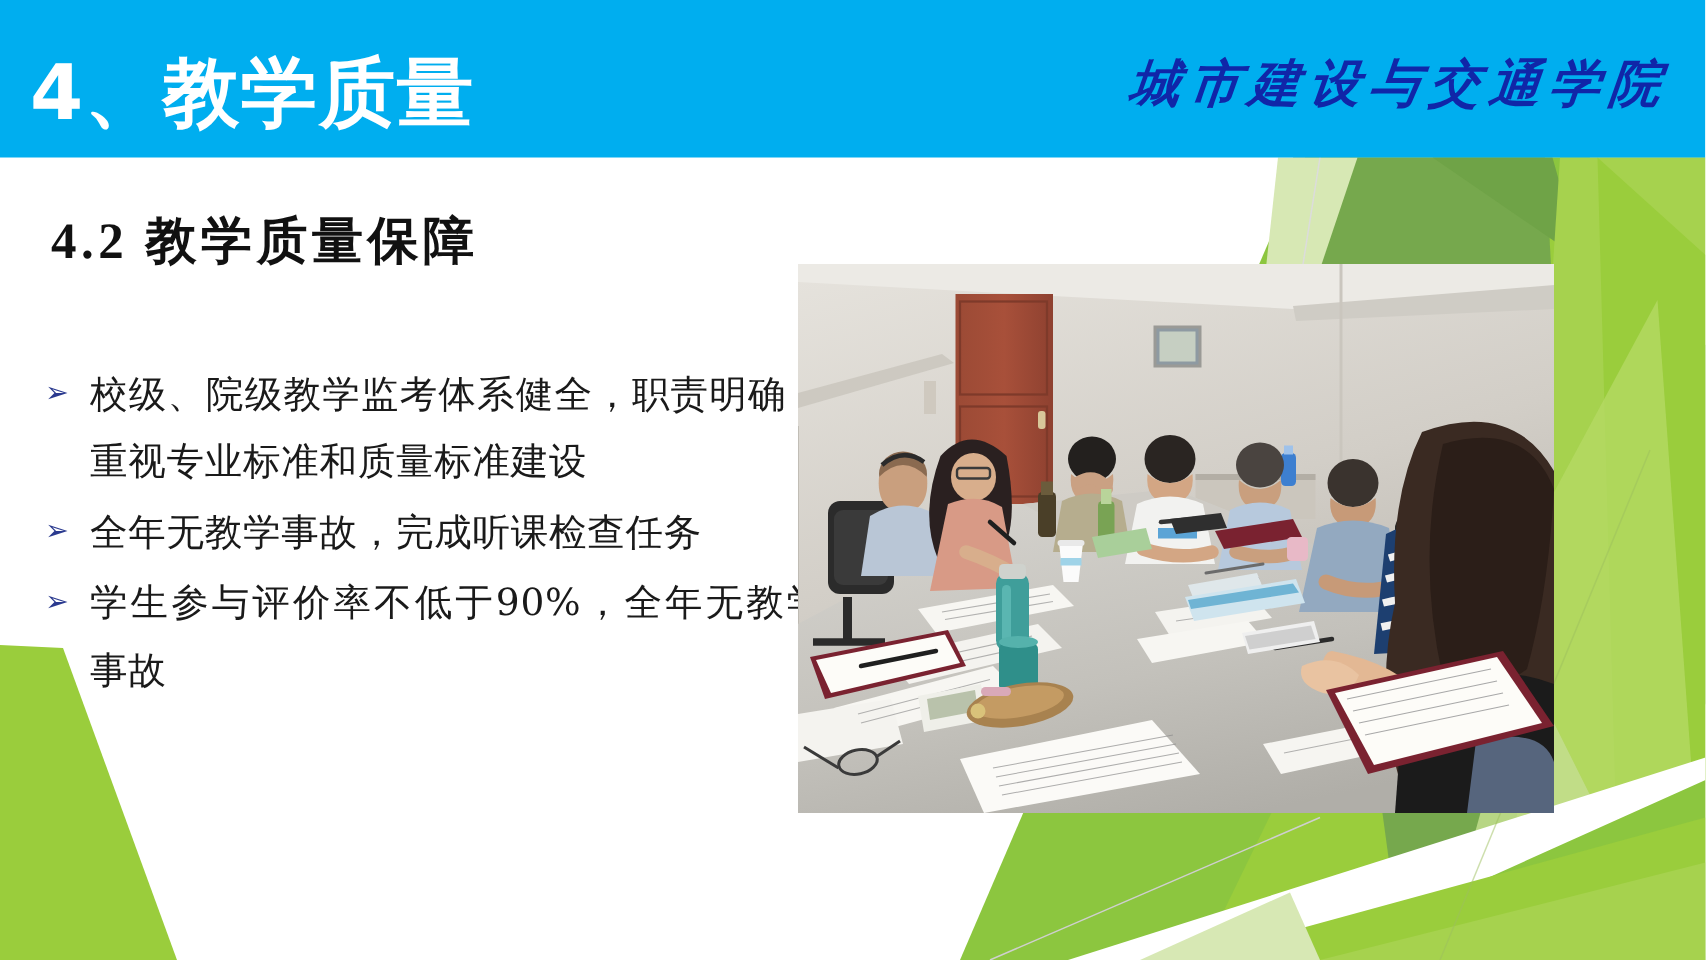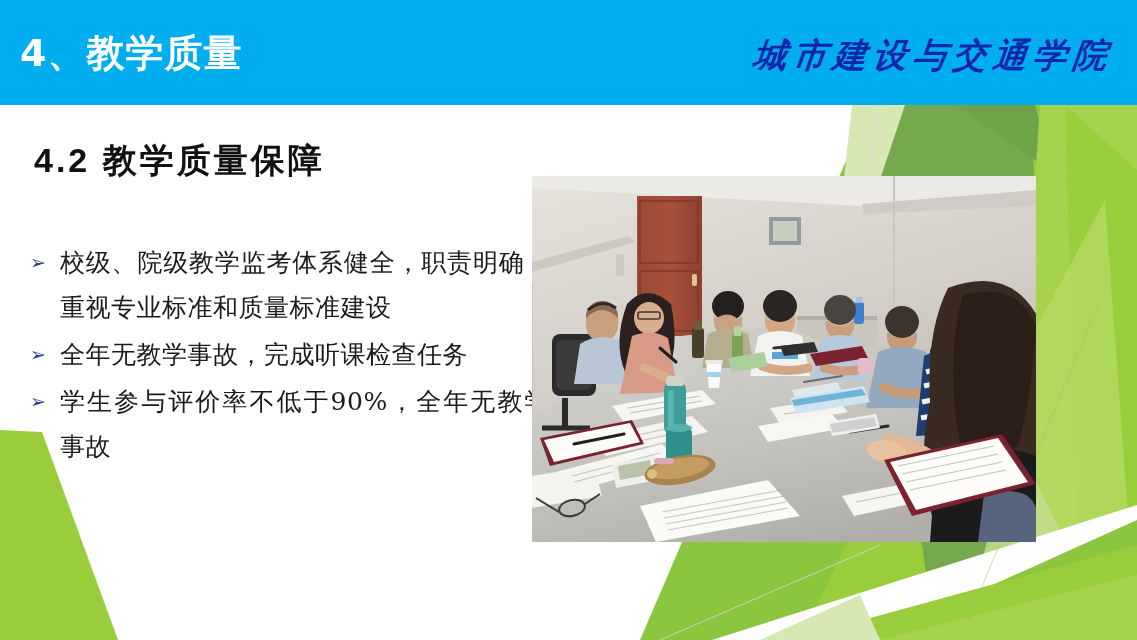--- a/index.html
+++ b/index.html
@@ -35,21 +35,21 @@
     width: 1137px;
     height: 105px;
     background: #00AEEF;
     z-index: 5;
   }
   .header-title {
     position: absolute;
     left: 20px;
     top: 28px;
     font-family: "DejaVu Sans", "Liberation Sans", sans-serif;
-    font-size: 38px;
+    font-size: 51px;
     font-weight: bold;
     color: #ffffff;
     letter-spacing: 1px;
     white-space: nowrap;
   }
   .header-org {
     position: absolute;
     right: 24px;
     top: 33px;
     font-family: "DejaVu Serif", "Liberation Serif", serif;
@@ -68,21 +68,21 @@
     left: 0;
     top: 105px;
     width: 1137px;
     height: 535px;
     z-index: 4;
   }
   .subtitle {
     position: absolute;
     left: 34px;
     top: 33px;
-    font-family: Liberation Sans, sans-serif;
+    font-family: Liberation Serif, serif;
     font-size: 34px;
     font-weight: bold;
     color: #111111;
     letter-spacing: 3px;
     white-space: nowrap;
   }
 
   .bullets {
     position: absolute;
     left: 30px;

